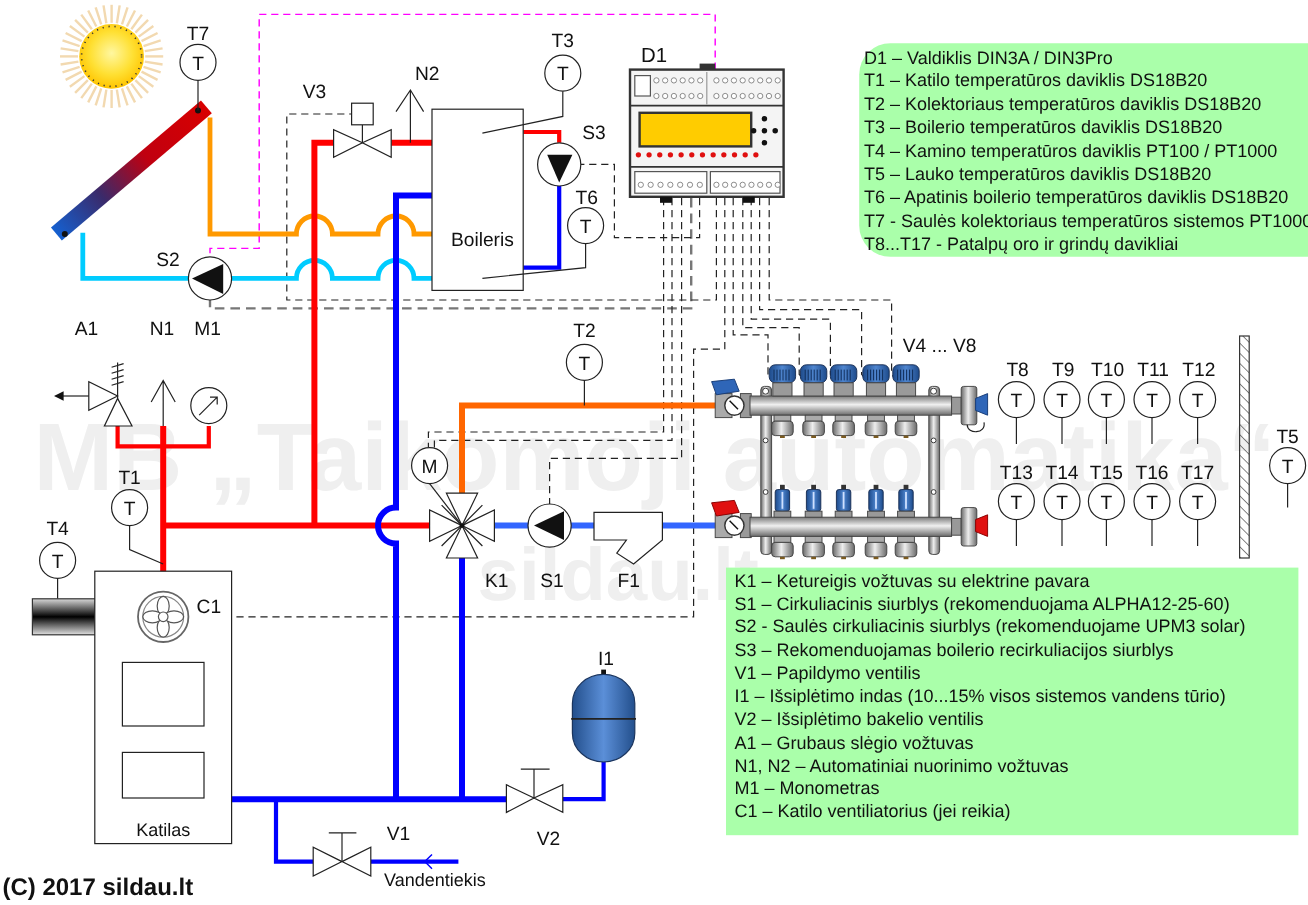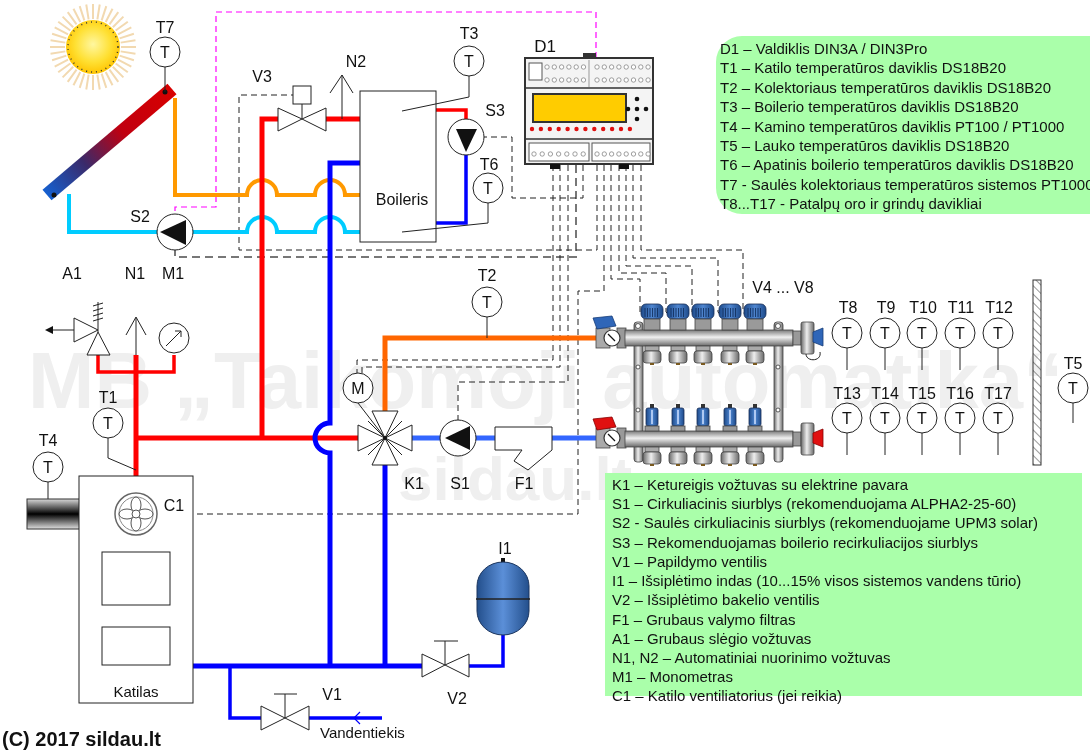--- a/index.html
+++ b/index.html
@@ -562,25 +562,24 @@
   <div>T3 – Boilerio temperatūros daviklis DS18B20</div>
   <div>T4 – Kamino temperatūros daviklis PT100 / PT1000</div>
   <div>T5 – Lauko temperatūros daviklis DS18B20</div>
   <div>T6 – Apatinis boilerio temperatūros daviklis DS18B20</div>
   <div>T7 - Saulės kolektoriaus temperatūros sistemos PT1000</div>
   <div>T8...T17 - Patalpų oro ir grindų davikliai</div>
 </div>
 
 <div id="legend-bottom" class="legend">
   <div>K1 – Ketureigis vožtuvas su elektrine pavara</div>
-  <div>S1 – Cirkuliacinis siurblys (rekomenduojama ALPHA2-25-60)</div>
+  <div>S1 – Cirkuliacinis siurblys (rekomenduojama ALPHA12-25-60)</div>
   <div>S2 - Saulės cirkuliacinis siurblys (rekomenduojame UPM3 solar)</div>
   <div>S3 – Rekomenduojamas boilerio recirkuliacijos siurblys</div>
   <div>V1 – Papildymo ventilis</div>
   <div>I1 – Išsiplėtimo indas (10...15% visos sistemos vandens tūrio)</div>
   <div>V2 – Išsiplėtimo bakelio ventilis</div>
-  <div>F1 – Grubaus valymo filtras</div>
   <div>A1 – Grubaus slėgio vožtuvas</div>
   <div>N1, N2 – Automatiniai nuorinimo vožtuvas</div>
   <div>M1 – Monometras</div>
   <div>C1 – Katilo ventiliatorius (jei reikia)</div>
 </div>
 </div>
 
 </body></html>

